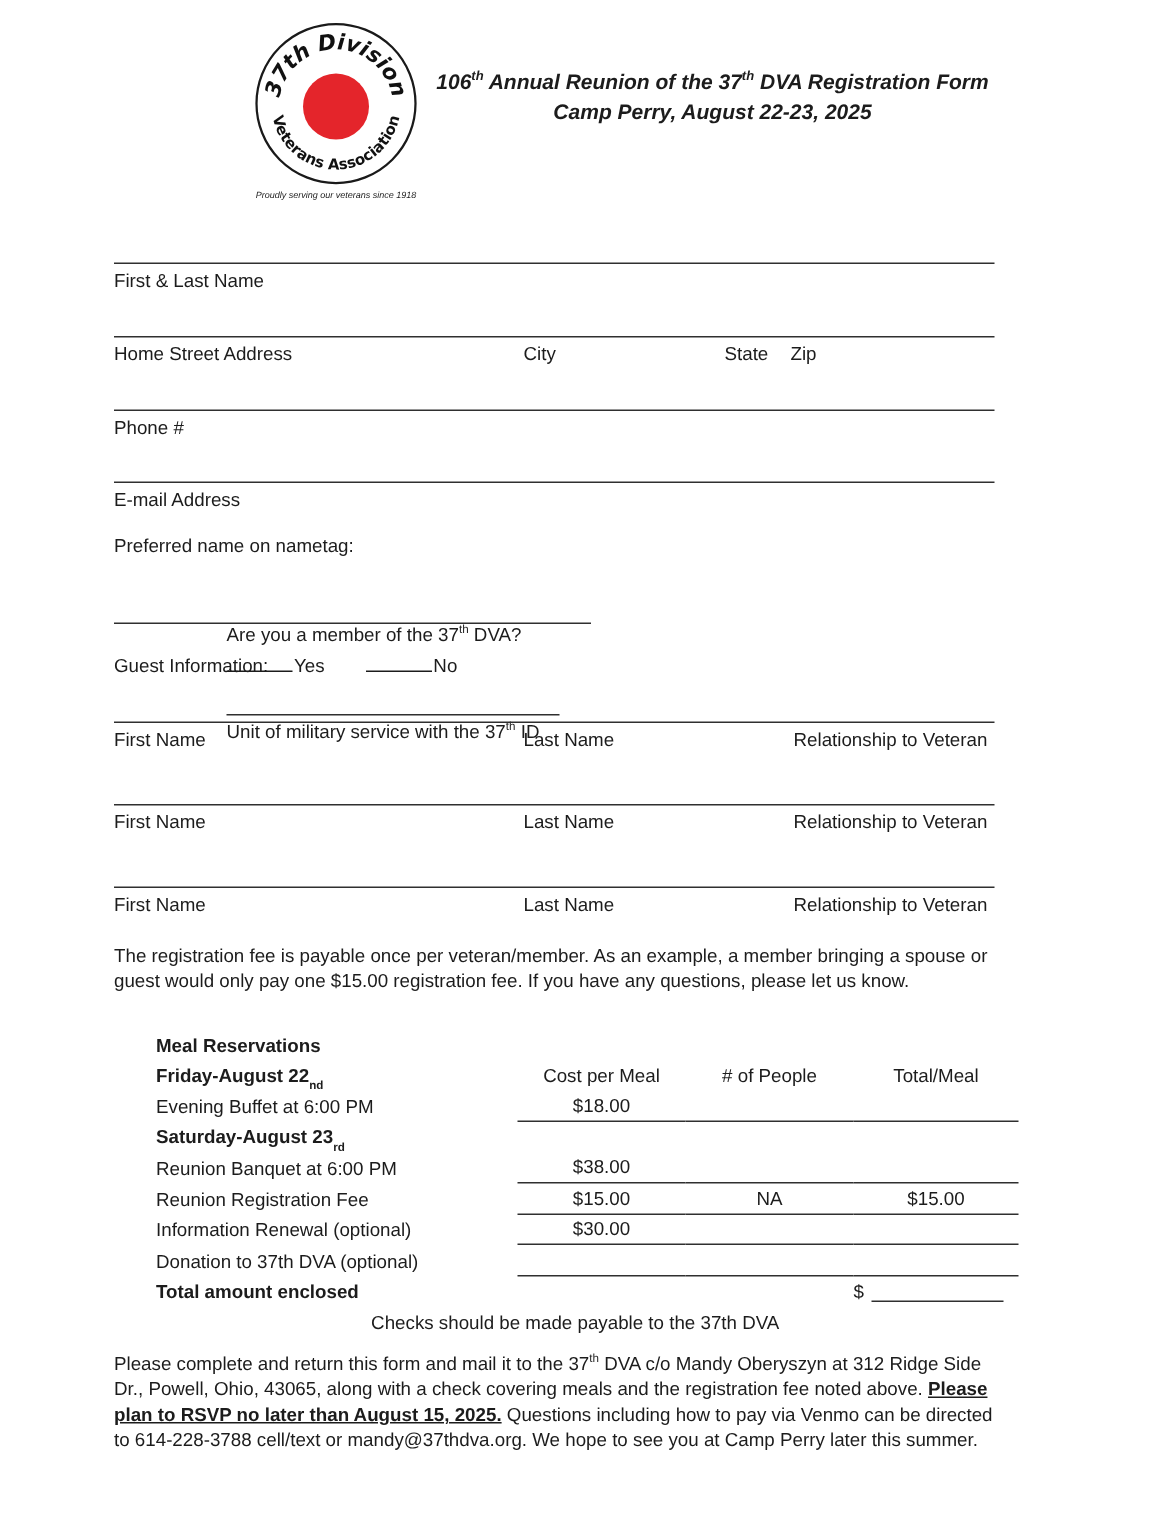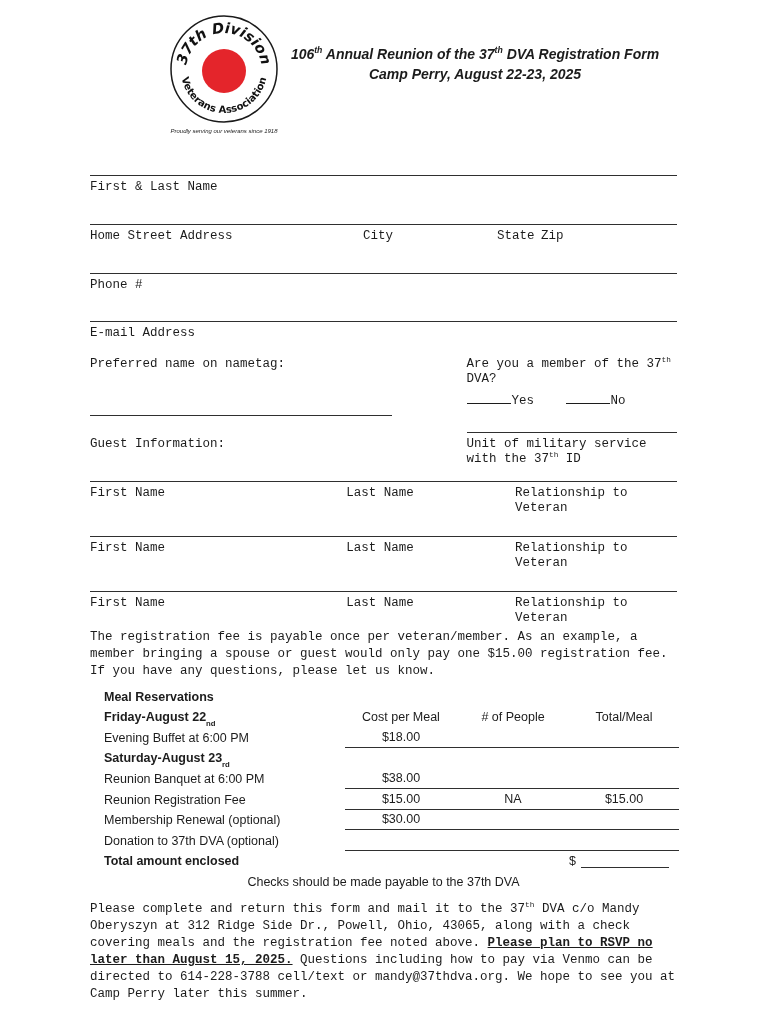--- a/index.html
+++ b/index.html
@@ -3,41 +3,41 @@
 <meta charset="utf-8">
 <style>
   * { margin:0; padding:0; box-sizing:border-box; }
   html,body { background:#ffffff; }
   .page {
     position:relative; width:770px; height:1024px; background:#fff;
     font-family:"Liberation Sans","DejaVu Sans",sans-serif;
     font-size:12.5px; color:#1c1c1c; overflow:hidden; margin:0 auto;
   }
   .abs { position:absolute; }
-  .content { left:90px; width:587px;font-family:Liberation Mono, monospace; }
+  .content { left:76px; width:587px; }
   .rule { border-top:1px solid #2f2f2f; height:0; }
   .label { margin-top:4px; line-height:15px; }
   sup { font-size:0.62em; vertical-align:super; line-height:0; }
   .bold { font-weight:bold; }
 
   
   .logo-wrap { left:158px; top:14px; width:132px; text-align:center; }
   .logo-tagline { font-size:6px; font-style:italic; margin-top:1px; color:#222; }
   .titles { left:272px; top:44px; width:406px; text-align:center; white-space:nowrap;font-style:italic; }
   .title-line { font-weight:bold; font-size:14px; line-height:20px; }
 
   
   .label-row { display:flex; margin-top:4px; line-height:15px; }
   .w-col1 { width:273px; }
   .w-col2 { width:134px; }
   .w-col3 { width:44px; }
   .g-col2 { width:180px; }
 
   
-  .two-col { display:flex; }
+  .two-col { display:flex;flex-direction:column; }
   .col-left { width:318px; }
   .col-right { width:222px; margin-left:75px; }
   .yesno { margin-top:4px; height:16px; line-height:15px; }
   .blank { display:inline-block; width:44px; height:13px; border-bottom:1px solid #1c1c1c; }
   .blank.second { margin-left:24px; }
   .yn-label { margin-left:1px; }
 
   
   .para { line-height:17px; }
 
@@ -186,21 +186,21 @@
     <div class="cell">Reunion Banquet at 6:00 PM</div>
     <div class="cell ctr line">$38.00</div>
     <div class="cell ctr line"></div>
     <div class="cell ctr line"></div>
 
     <div class="cell">Reunion Registration Fee</div>
     <div class="cell ctr line">$15.00</div>
     <div class="cell ctr line">NA</div>
     <div class="cell ctr line">$15.00</div>
 
-    <div class="cell">Membership Renewal (optional)</div>
+    <div class="cell">Information Renewal (optional)</div>
     <div class="cell ctr line">$30.00</div>
     <div class="cell ctr line"></div>
     <div class="cell ctr line"></div>
 
     <div class="cell">Donation to 37th DVA (optional)</div>
     <div class="cell ctr line"></div>
     <div class="cell ctr line"></div>
     <div class="cell ctr line"></div>
 
     <div class="cell bold">Total amount enclosed</div>

